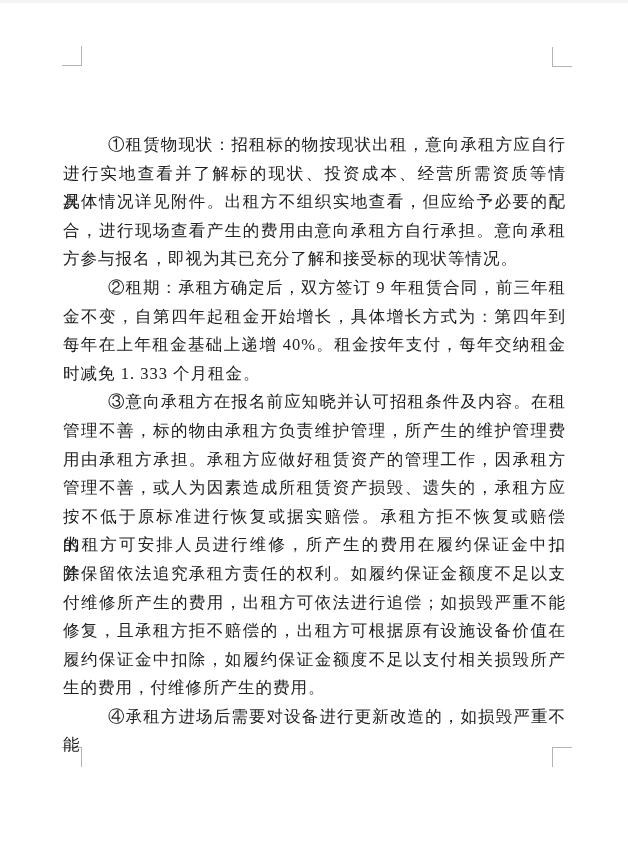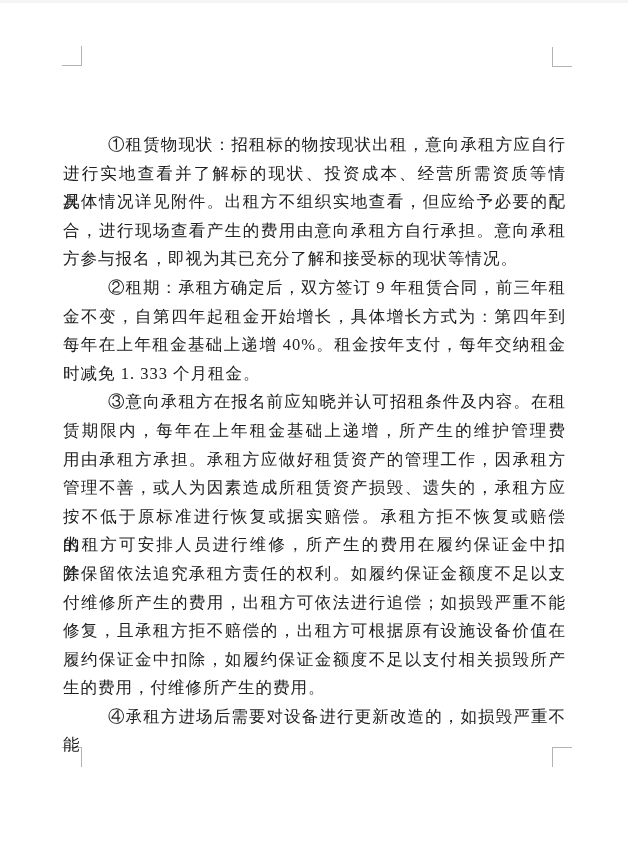--- a/index.html
+++ b/index.html
@@ -78,21 +78,21 @@
       <div class="line first">①租赁物现状：招租标的物按现状出租，意向承租方应自行</div>
       <div class="line">进行实地查看并了解标的现状、投资成本、经营所需资质等情况，</div>
       <div class="line">具体情况详见附件。出租方不组织实地查看，但应给予必要的配</div>
       <div class="line">合，进行现场查看产生的费用由意向承租方自行承担。意向承租</div>
       <div class="line endline">方参与报名，即视为其已充分了解和接受标的现状等情况。</div>
       <div class="line first">②租期：承租方确定后，双方签订 9 年租赁合同，前三年租</div>
       <div class="line">金不变，自第四年起租金开始增长，具体增长方式为：第四年到</div>
       <div class="line">每年在上年租金基础上递增 40%。租金按年支付，每年交纳租金</div>
       <div class="line endline">时减免 1. 333 个月租金。</div>
       <div class="line first">③意向承租方在报名前应知晓并认可招租条件及内容。在租</div>
-      <div class="line">赁期限内，每年在上年租金基础上递增，所产生的维护管理费</div>
+      <div class="line">管理不善，标的物由承租方负责维护管理，所产生的维护管理费</div>
       <div class="line">用由承租方承担。承租方应做好租赁资产的管理工作，因承租方</div>
       <div class="line">管理不善，或人为因素造成所租赁资产损毁、遗失的，承租方应</div>
       <div class="line">按不低于原标准进行恢复或据实赔偿。承租方拒不恢复或赔偿的，</div>
       <div class="line">出租方可安排人员进行维修，所产生的费用在履约保证金中扣除，</div>
       <div class="line">并保留依法追究承租方责任的权利。如履约保证金额度不足以支</div>
       <div class="line">付维修所产生的费用，出租方可依法进行追偿；如损毁严重不能</div>
       <div class="line">修复，且承租方拒不赔偿的，出租方可根据原有设施设备价值在</div>
       <div class="line">履约保证金中扣除，如履约保证金额度不足以支付相关损毁所产</div>
       <div class="line endline">生的费用，付维修所产生的费用。</div>
       <div class="line first">④承租方进场后需要对设备进行更新改造的，如损毁严重不能</div>

